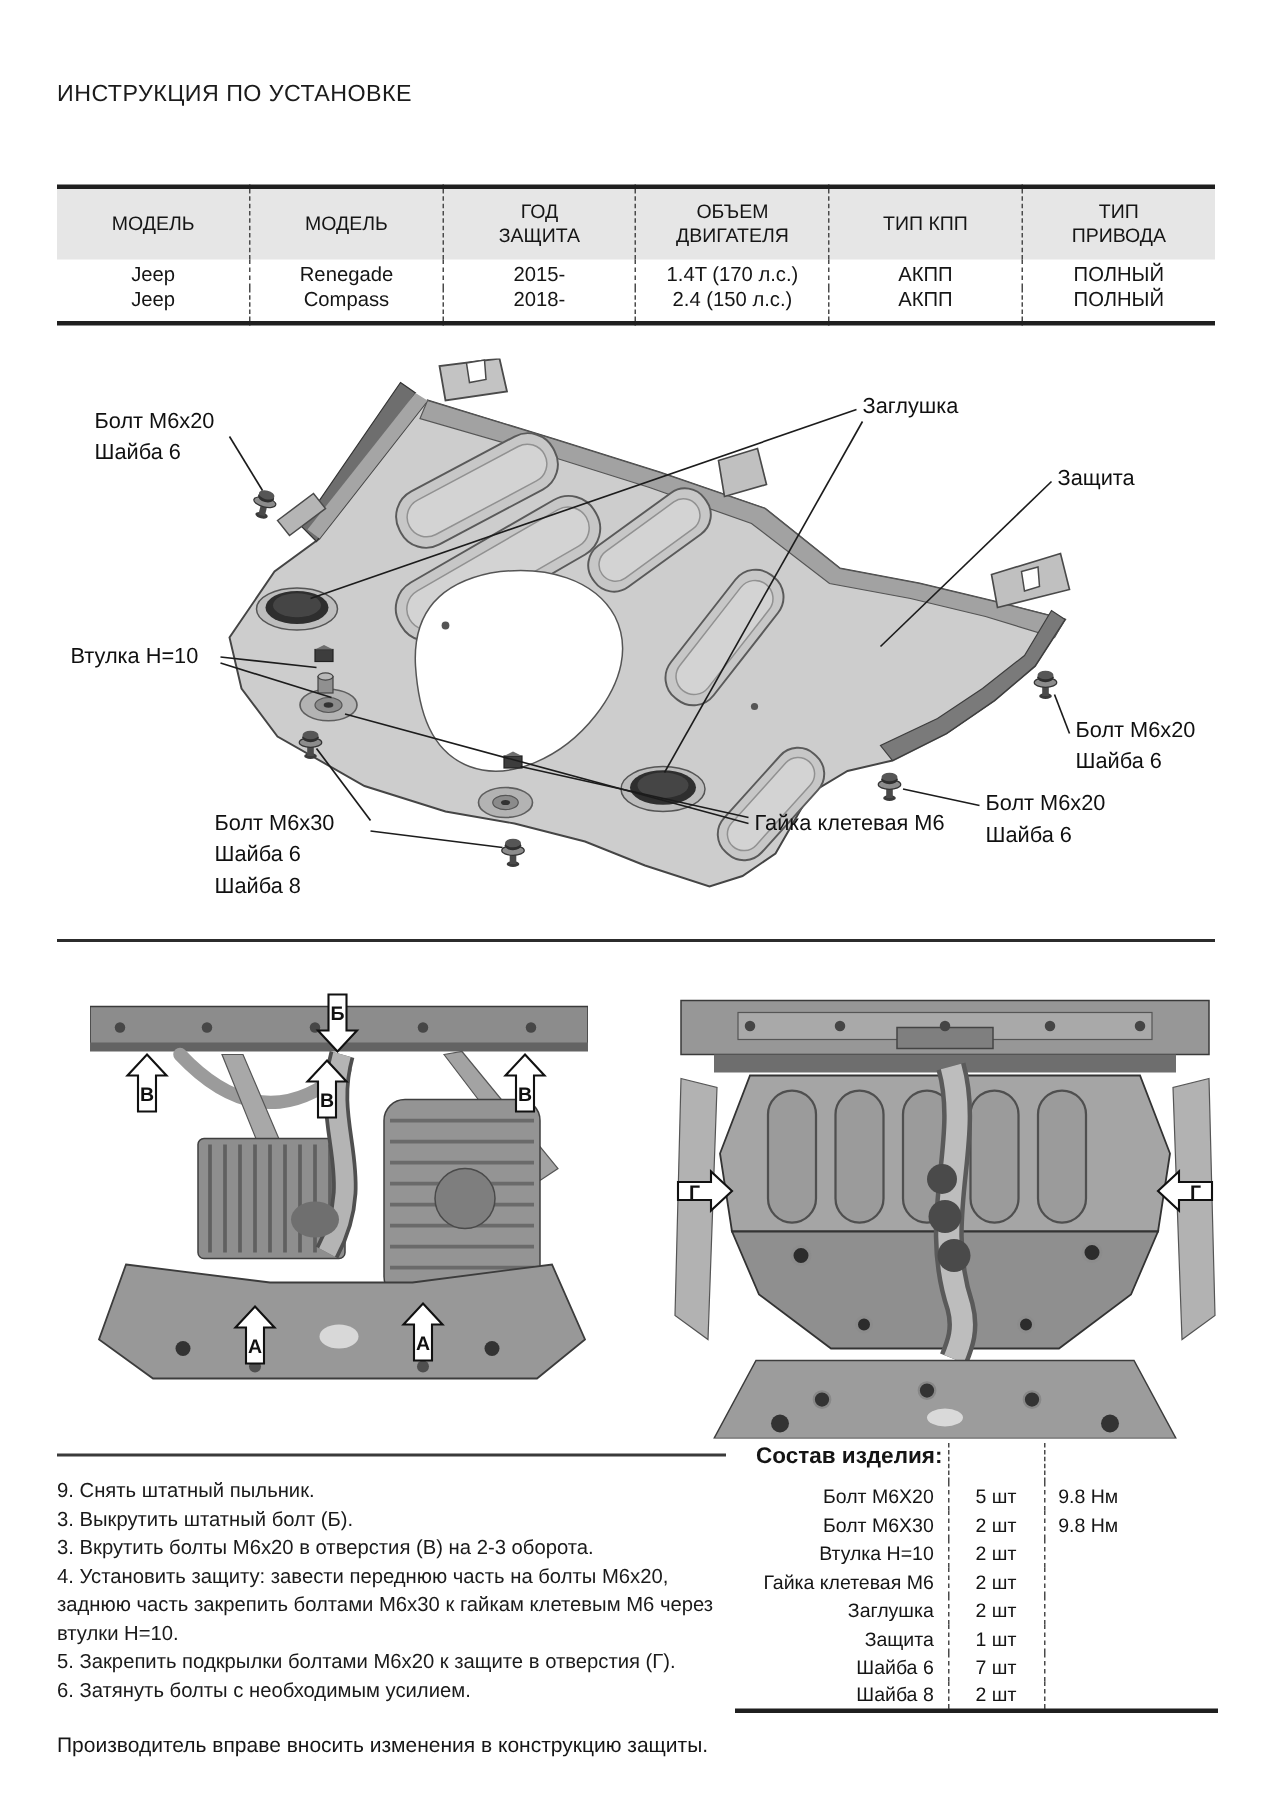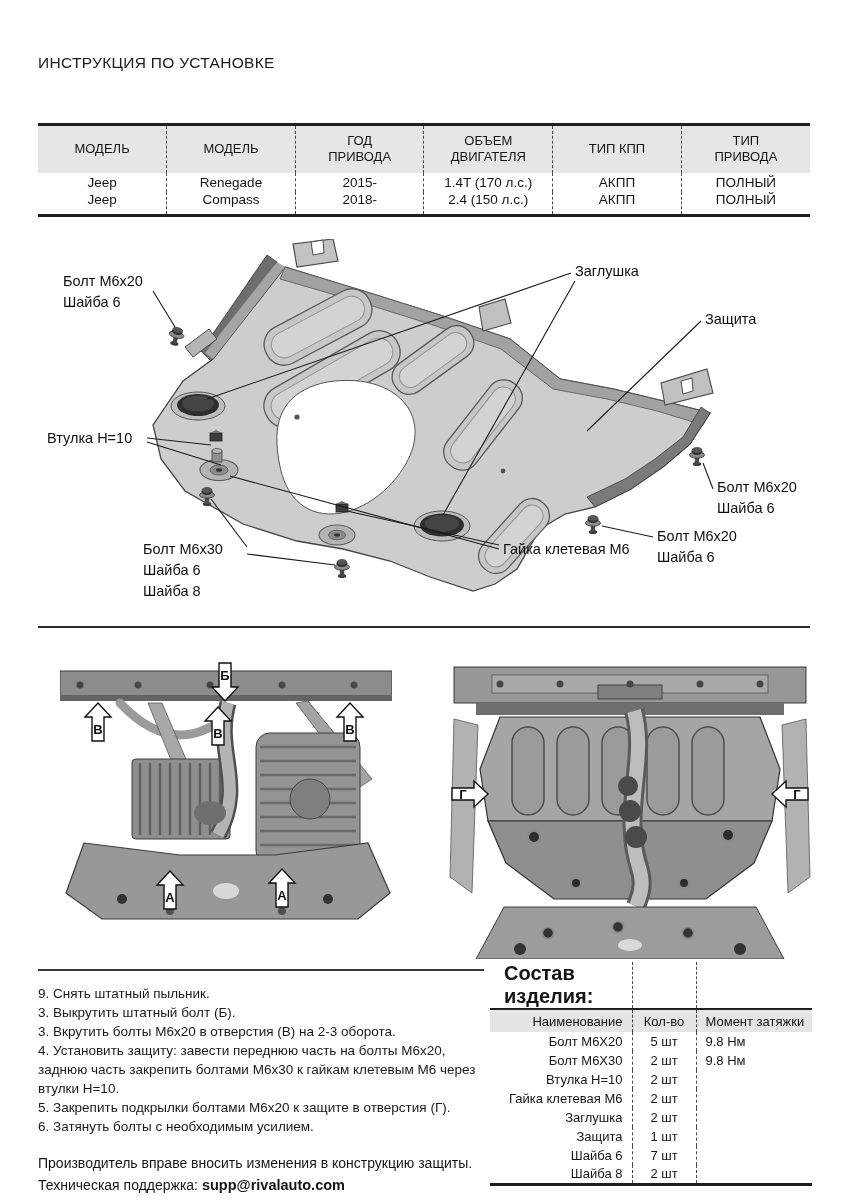--- a/index.html
+++ b/index.html
@@ -35,21 +35,21 @@
 
   
   .instr { position:absolute; left:38px; top:938px; width:446px; }
   .instr h3 { font-size:15px; font-weight:bold; }
   .instr .rule { border-top:2px solid #3a3a3a; margin-top:7px; margin-bottom:13px; }
   .step { font-size:13.5px; line-height:19px; color:#1a1a1a; }
 
   
   .parts { position:absolute; left:490px; top:938px; width:322px; }
   .parts-table { width:322px; border-collapse:collapse; border-bottom:3px solid #1f1f1f; table-layout:fixed; }
-  .parts-table .pt-title { font-size:20px; font-weight:bold; padding-left:14px; height:26px; vertical-align:top; }
+  .parts-table .pt-title { font-size:15px; font-weight:bold; padding-left:14px; height:26px; vertical-align:top; }
   .parts-table .hd th { border-top:2px solid #1f1f1f; background:#e5e5e5; font-weight:normal;
                         font-size:13px; height:23px; vertical-align:middle; }
   .parts-table td { font-size:13px; height:19px; vertical-align:middle; }
   .parts-table .dashL { border-left:1px dashed #4a4a4a; }
   .pname, .parts-table .hd th:first-child { text-align:right; padding-right:9px; }
   .pqty, .parts-table .hd th:nth-child(2) { text-align:center; }
   .ptorq, .parts-table .hd th:nth-child(3) { text-align:left; padding-left:9px; }
 
   
   .footer { position:absolute; left:38px; top:1128px; font-size:14px; line-height:22px; color:#161616; }
@@ -65,21 +65,21 @@
   <div class="hdr">
     <div class="hdr-l1">ИНСТРУКЦИЯ ПО УСТАНОВКЕ</div>
   </div>
 
   <table class="veh-table">
     <thead>
       <tr>
         <th>МОДЕЛЬ</th>
         <th>МОДЕЛЬ</th>
         <th>ГОД
-ПРИВОДА</th>
+ЗАЩИТА</th>
         <th>ОБЪЕМ
 ДВИГАТЕЛЯ</th>
         <th>ТИП КПП</th>
         <th>ТИП
 ПРИВОДА</th>
       </tr>
     </thead>
     <tbody>
       <tr>
         <td>Jeep</td>
@@ -388,25 +388,20 @@
           <col style="width:142px">
           <col style="width:64px">
           <col style="width:116px">
         </colgroup>
       <tbody>
           <tr>
         <td class="pt-title">Состав изделия:</td>
         <td class="dashL"></td>
         <td class="dashL"></td>
       </tr>
-      <tr class="hd">
-        <th>Наименование</th>
-        <th class="dashL">Кол-во</th>
-        <th class="dashL">Момент затяжки</th>
-      </tr>
       <tr>
         <td class="pname">Болт М6Х20</td>
         <td class="pqty dashL">5 шт</td>
         <td class="ptorq dashL">9.8 Нм</td>
       </tr>
       <tr>
         <td class="pname">Болт М6Х30</td>
         <td class="pqty dashL">2 шт</td>
         <td class="ptorq dashL">9.8 Нм</td>
       </tr>
@@ -439,19 +434,15 @@
         <td class="pname">Шайба 8</td>
         <td class="pqty dashL">2 шт</td>
         <td class="ptorq dashL"></td>
       </tr>
     </tbody>
       </table>
   </div>
 
   <div class="footer">
     <div>Производитель вправе вносить изменения в конструкцию защиты.</div>
-    <div>
-      <span>Техническая поддержка:</span>
-      <span class="email">supp@rivalauto.com</span>
-    </div>
   </div>
 
 </div>
 
 </body></html>

